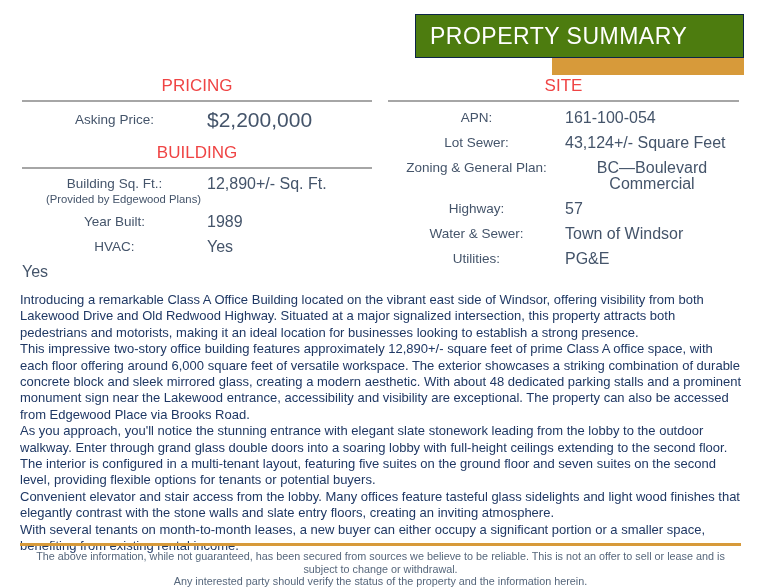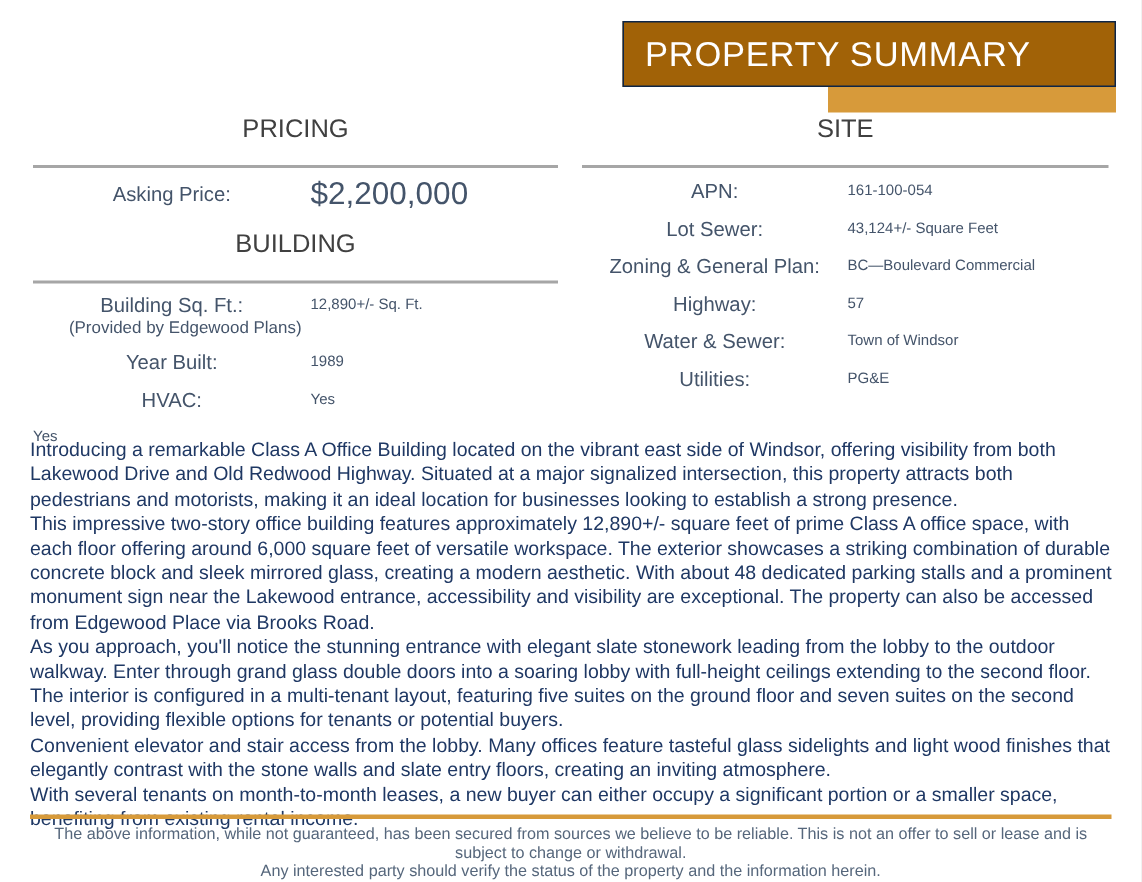--- a/index.html
+++ b/index.html
@@ -5,43 +5,43 @@
   html,body { margin:0; padding:0; background:#e8e8e8; }
   .page {
     position:relative; width:761px; height:588px; margin:0 auto;
     background:#ffffff; overflow:hidden;
     font-family:"Liberation Sans", sans-serif;
     color:#44546A;
   }
   
   .banner {
     position:absolute; left:415px; top:14px; width:329px; height:44px;
-    background:#a16207; box-sizing:border-box; padding-left:14px;
+    background:#4d7c0f; box-sizing:border-box; padding-left:14px;
     display:flex; align-items:center;
     border:1px solid #0d2547;
   }
   .banner-title { color:#ffffff; font-size:23px; letter-spacing:0.5px; white-space:nowrap; }
   .gold-bar {
     position:absolute; left:552px; top:58px; width:192px; height:17px;
     background:#D79A3A;
   }
   
   .columns { position:absolute; left:22px; top:76px; width:717px; display:flex; }
   .col { box-sizing:border-box; }
   .col-left  { width:350px; margin-right:16px; }
   .col-right { width:351px; }
   .sec-heading {
-    text-align:center; font-size:17px; color:#404040;
-    padding-bottom:15px; border-bottom:2px solid #A6A6A6;
+    text-align:center; font-size:17px; color:#ef4444;
+    padding-bottom:5px; border-bottom:2px solid #A6A6A6;
     line-height:19px;
   }
   .sec-heading.later { margin-top:12px; }
   .row { display:flex; align-items:flex-start;text-align:center; }
   .row .lbl { font-size:13.5px; line-height:16px; color:#44546A; }
-  .row .val { font-size:10px; line-height:16px; color:#44546A; }
+  .row .val { font-size:16px; line-height:16px; color:#44546A; }
   .col-left  .lbl { width:185px; flex:0 0 185px; }
   .col-right .lbl { width:177px; flex:0 0 177px; }
   .val-lg { font-size:21px !important; line-height:23px !important; color:#3B4E66; }
   .sublabel { font-size:11.3px; color:#44546A; margin:1px 0 0 18px; line-height:13px; }
   .mt6{margin-top:6px;} .mt8{margin-top:8px;} .mt9{margin-top:9px;} .mt7{margin-top:7px;}
   .lbl-pad { padding-top:4px; }
   
   .description { position:absolute; left:20px; top:292px; width:722px; }
   .desc-heading {
     font-size:13.6px; font-weight:bold; text-decoration:underline;

